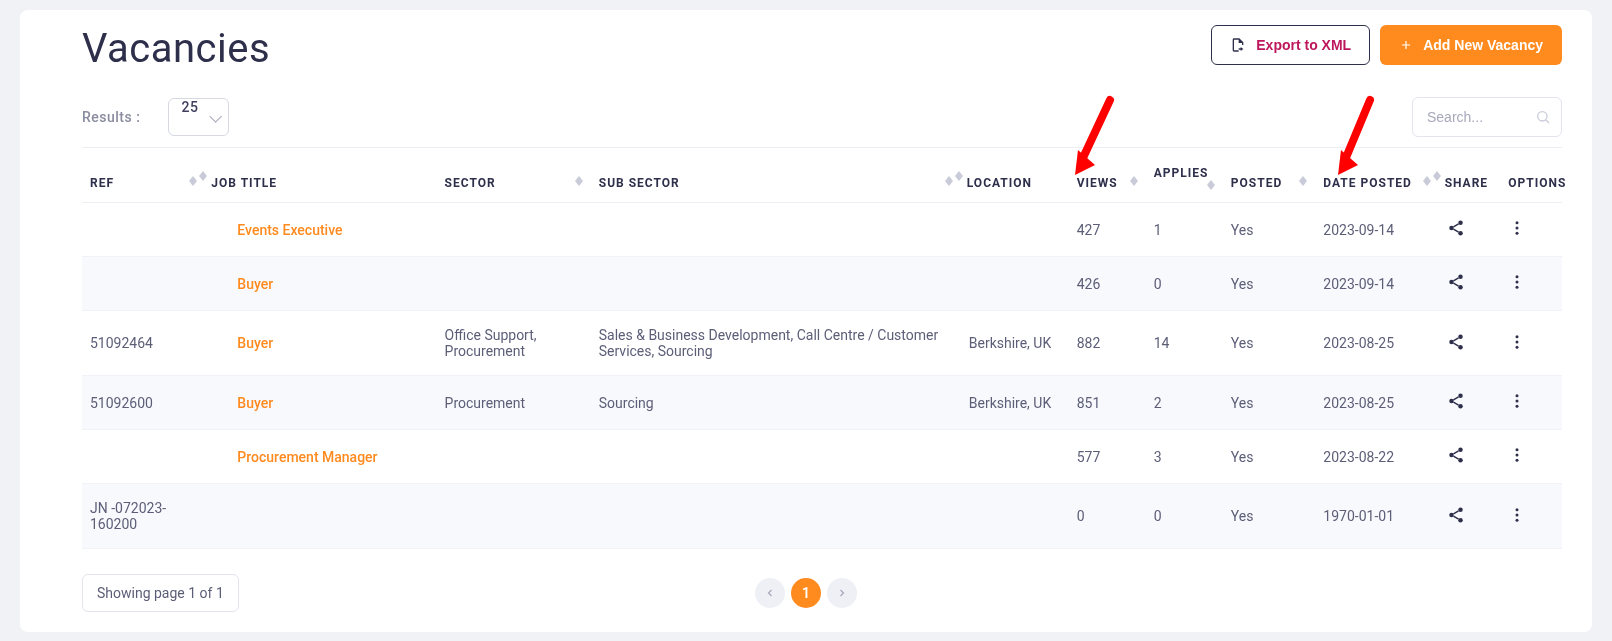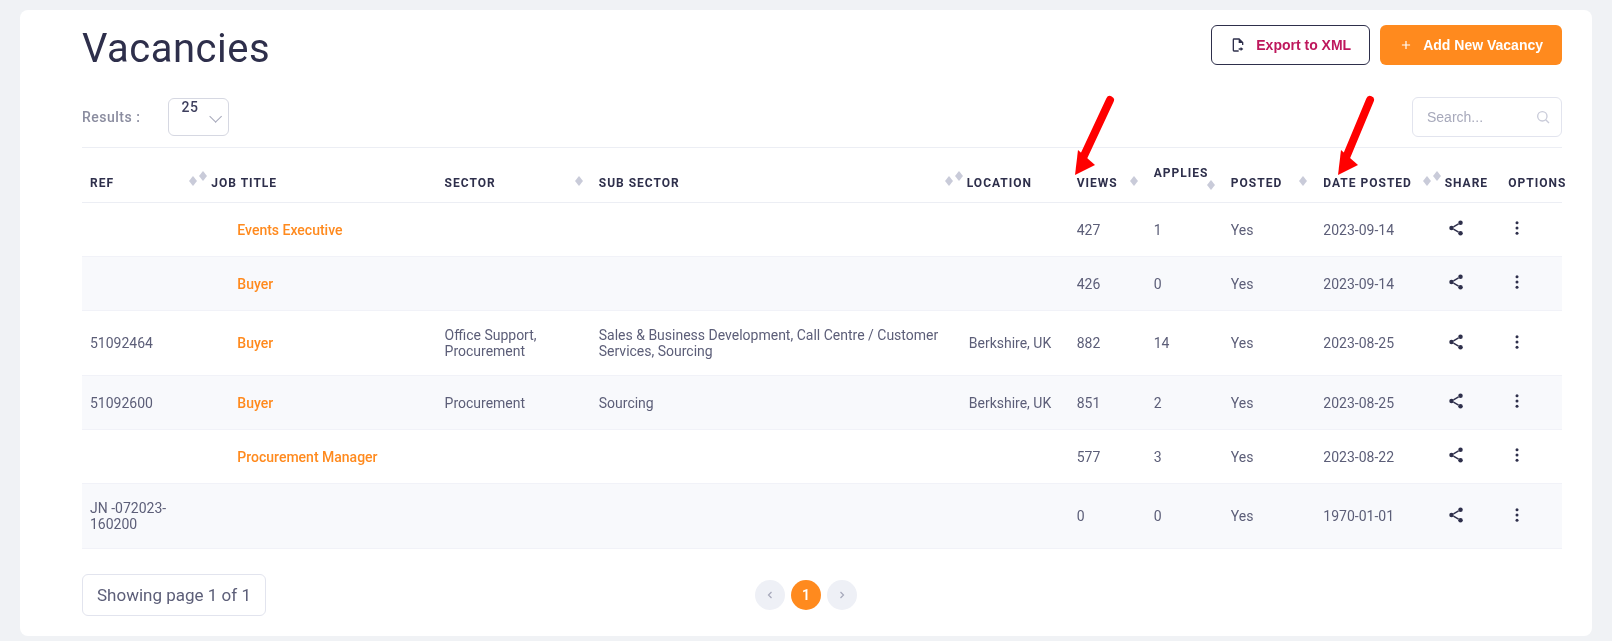--- a/index.html
+++ b/index.html
@@ -126,21 +126,21 @@
   .footer {
     display: flex;
     align-items: center;
     padding: 25px 30px 0 30px;
   }
   .page-info {
     border: 1px solid #e2e4ee;
     border-radius: 6px;
     padding: 10px 14px;
     color: #5c5e78;
-    font-size: 17px;
+    font-size: 14px;
   }
   .pager {
     position: absolute;
     left: 50%;
     transform: translateX(-50%);
     display: flex;
     align-items: center;
     gap: 6px;
   }
   .page-btn {

